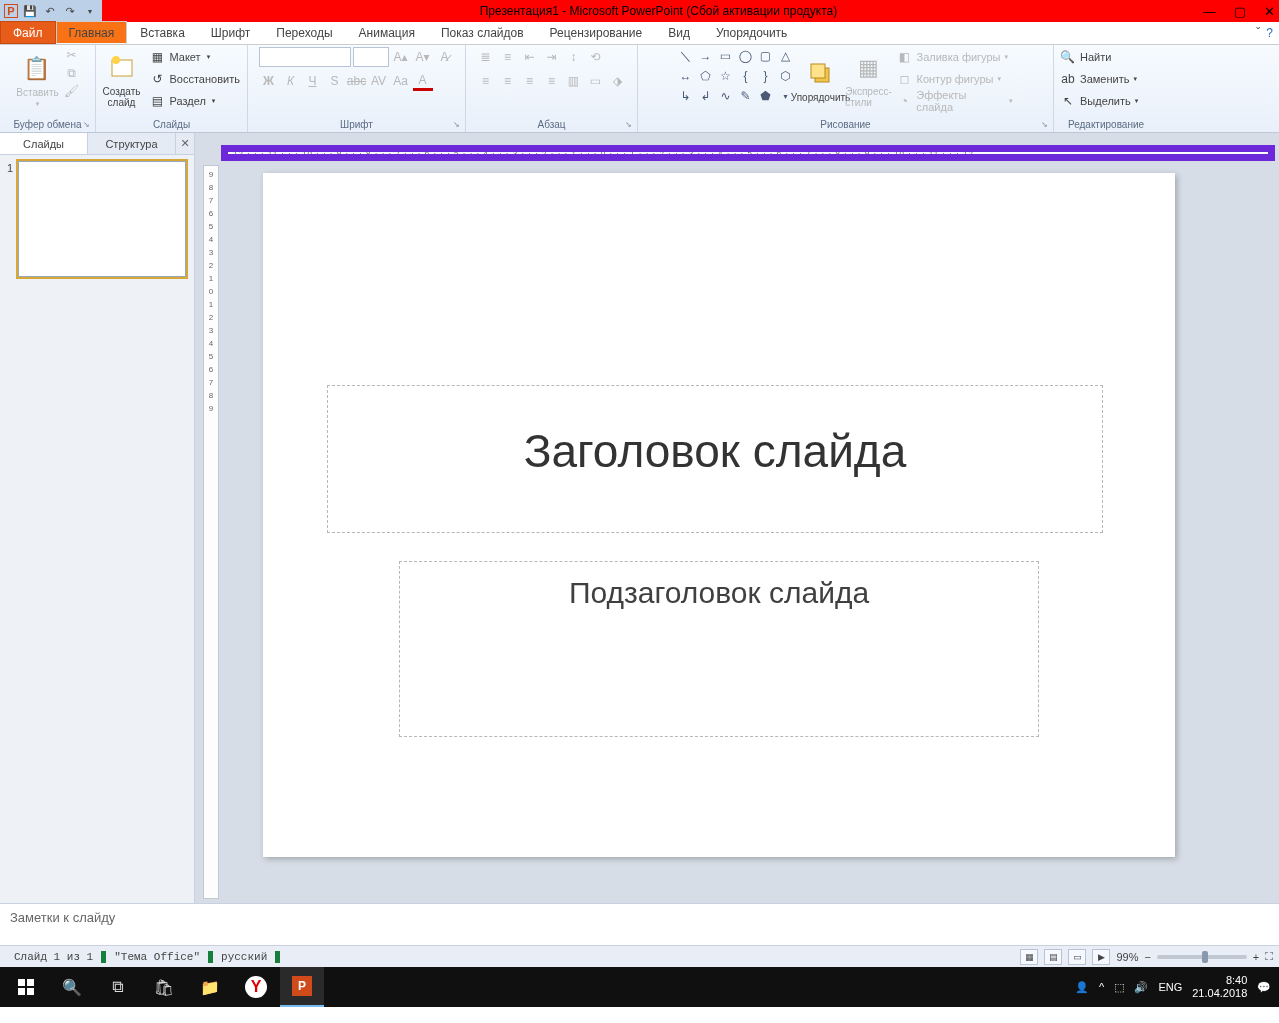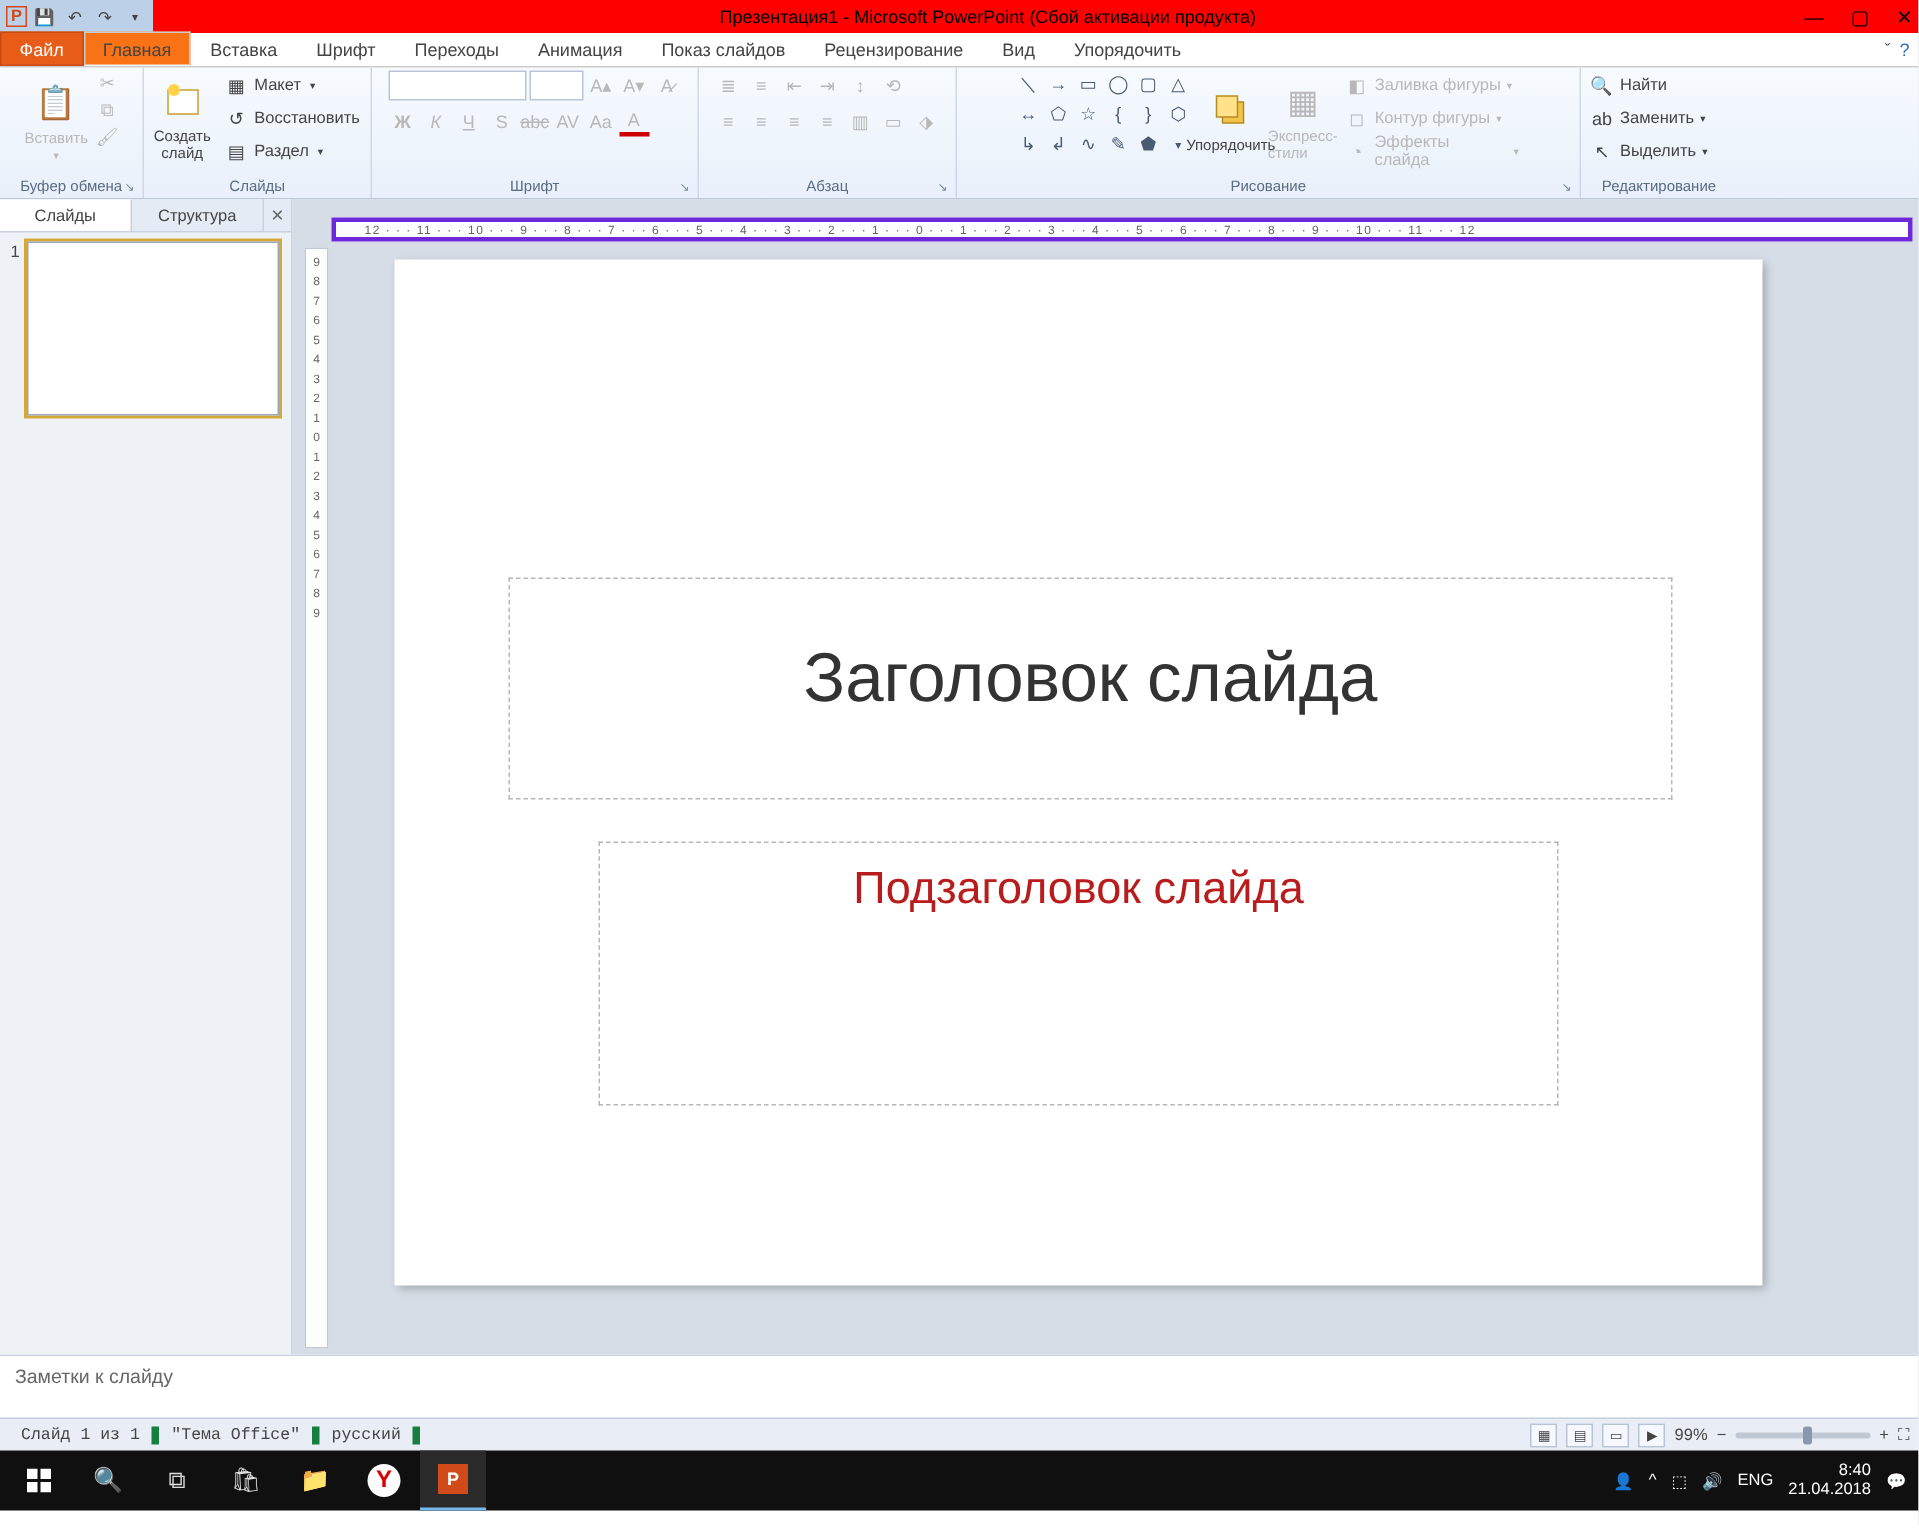--- a/index.html
+++ b/index.html
@@ -33,30 +33,30 @@
 .pane { display:flex; height:770px; }
 .left { width:195px; background:#eef2f7; border-right:1px solid #c7d1df; display:flex; flex-direction:column; }
 .lefttabs { height:22px; display:flex; border-bottom:1px solid #c7d1df; background:#e4ebf4; position:relative; }
 .lefttab { flex:1; font-size:11px; display:flex; align-items:center; justify-content:center; color:#444; border-right:1px solid #c7d1df; }
 .lefttab.active { background:#fff; }
 .leftclose { width:18px; display:flex; align-items:center; justify-content:center; color:#666; font-size:11px; }
 .thumbs { flex:1; padding:6px 8px; }
 .thumb { width:168px; height:116px; background:#fff; border:1px solid #9aa6ba; box-shadow:0 0 0 2px #d6a838; position:relative; margin-left:10px; }
 .thumbnum { position:absolute; left:-12px; top:0; font-size:11px; color:#444; }
 .center { flex:1; background:#d6dde6; position:relative; overflow:hidden; }
-.ruler-h { position:absolute; top:12px; left:26px; right:4px; height:16px; background:#fdfdfd; border:3px solid #6d28d9; font-size:8px; color:#666; display:flex; align-items:center; overflow:hidden; padding-left:16px; }
+.ruler-h { position:absolute; top:12px; left:26px; right:4px; height:16px; background:#fdfdfd; border:7px solid #6d28d9; font-size:8px; color:#666; display:flex; align-items:center; overflow:hidden; padding-left:2px; }
 .ruler-v { position:absolute; top:32px; left:8px; width:16px; bottom:4px; background:#fdfdfd; border:1px solid #c0c8d4; font-size:8px; color:#666; display:flex; flex-direction:column; align-items:center; overflow:hidden; padding-top:2px; }
 .rtick { padding:0 3px; white-space:nowrap; letter-spacing:1px; }
 .rtickv { padding:2px 0; }
 .slide { position:absolute; left:68px; top:40px; width:912px; height:684px; background:#fff; box-shadow:2px 2px 6px rgba(0,0,0,0.25); }
 .ph { position:absolute; border:1px dashed #b7b7b7; display:flex; align-items:flex-start; justify-content:center; }
-.ph-title { left:76px; top:212px; width:776px; height:148px; }
+.ph-title { left:64px; top:212px; width:776px; height:148px; }
 .ph-title span { font-size:46px; color:#333; padding-top:38px; }
 .ph-sub { left:136px; top:388px; width:640px; height:176px; }
-.ph-sub span { font-size:30px; color:#b91c1c; padding-top:14px; }
+.ph-sub span { font-size:30px; color:#404040; padding-top:14px; }
 .notes { height:42px; background:#fff; border-top:1px solid #c7d1df; padding:6px 10px; font-size:13px; color:#666; }
 .status { height:22px; background:#e9eef6; border-top:1px solid #c7d1df; display:flex; align-items:center; font-size:11px; color:#444; padding:0 6px; position:relative; }
 .status .sseg { padding:0 8px; border-right:5px solid #15803d;font-family:Liberation Mono, monospace; }
 .status-right { position:absolute; right:6px; display:flex; align-items:center; gap:6px; }
 .viewbtn { width:18px; height:16px; border:1px solid #b8c4d6; background:#f5f9ff; display:flex; align-items:center; justify-content:center; font-size:9px; }
 .zoomslider { width:90px; height:4px; background:#c0c8d4; position:relative; border-radius:2px; }
 .zoomslider::before { content:""; position:absolute; left:45px; top:-4px; width:6px; height:12px; background:#8a98ae; border-radius:2px; }
 .taskbar { height:40px; background:#101010; display:flex; align-items:center; padding:0 4px; gap:2px; color:#fff; font-size:11px; position:relative; }
 .tbtn { width:44px; height:40px; display:flex; align-items:center; justify-content:center; font-size:16px; color:#ddd; }
 .tbtn.active { background:#2a2a2a; border-bottom:2px solid #76b9ed; }

